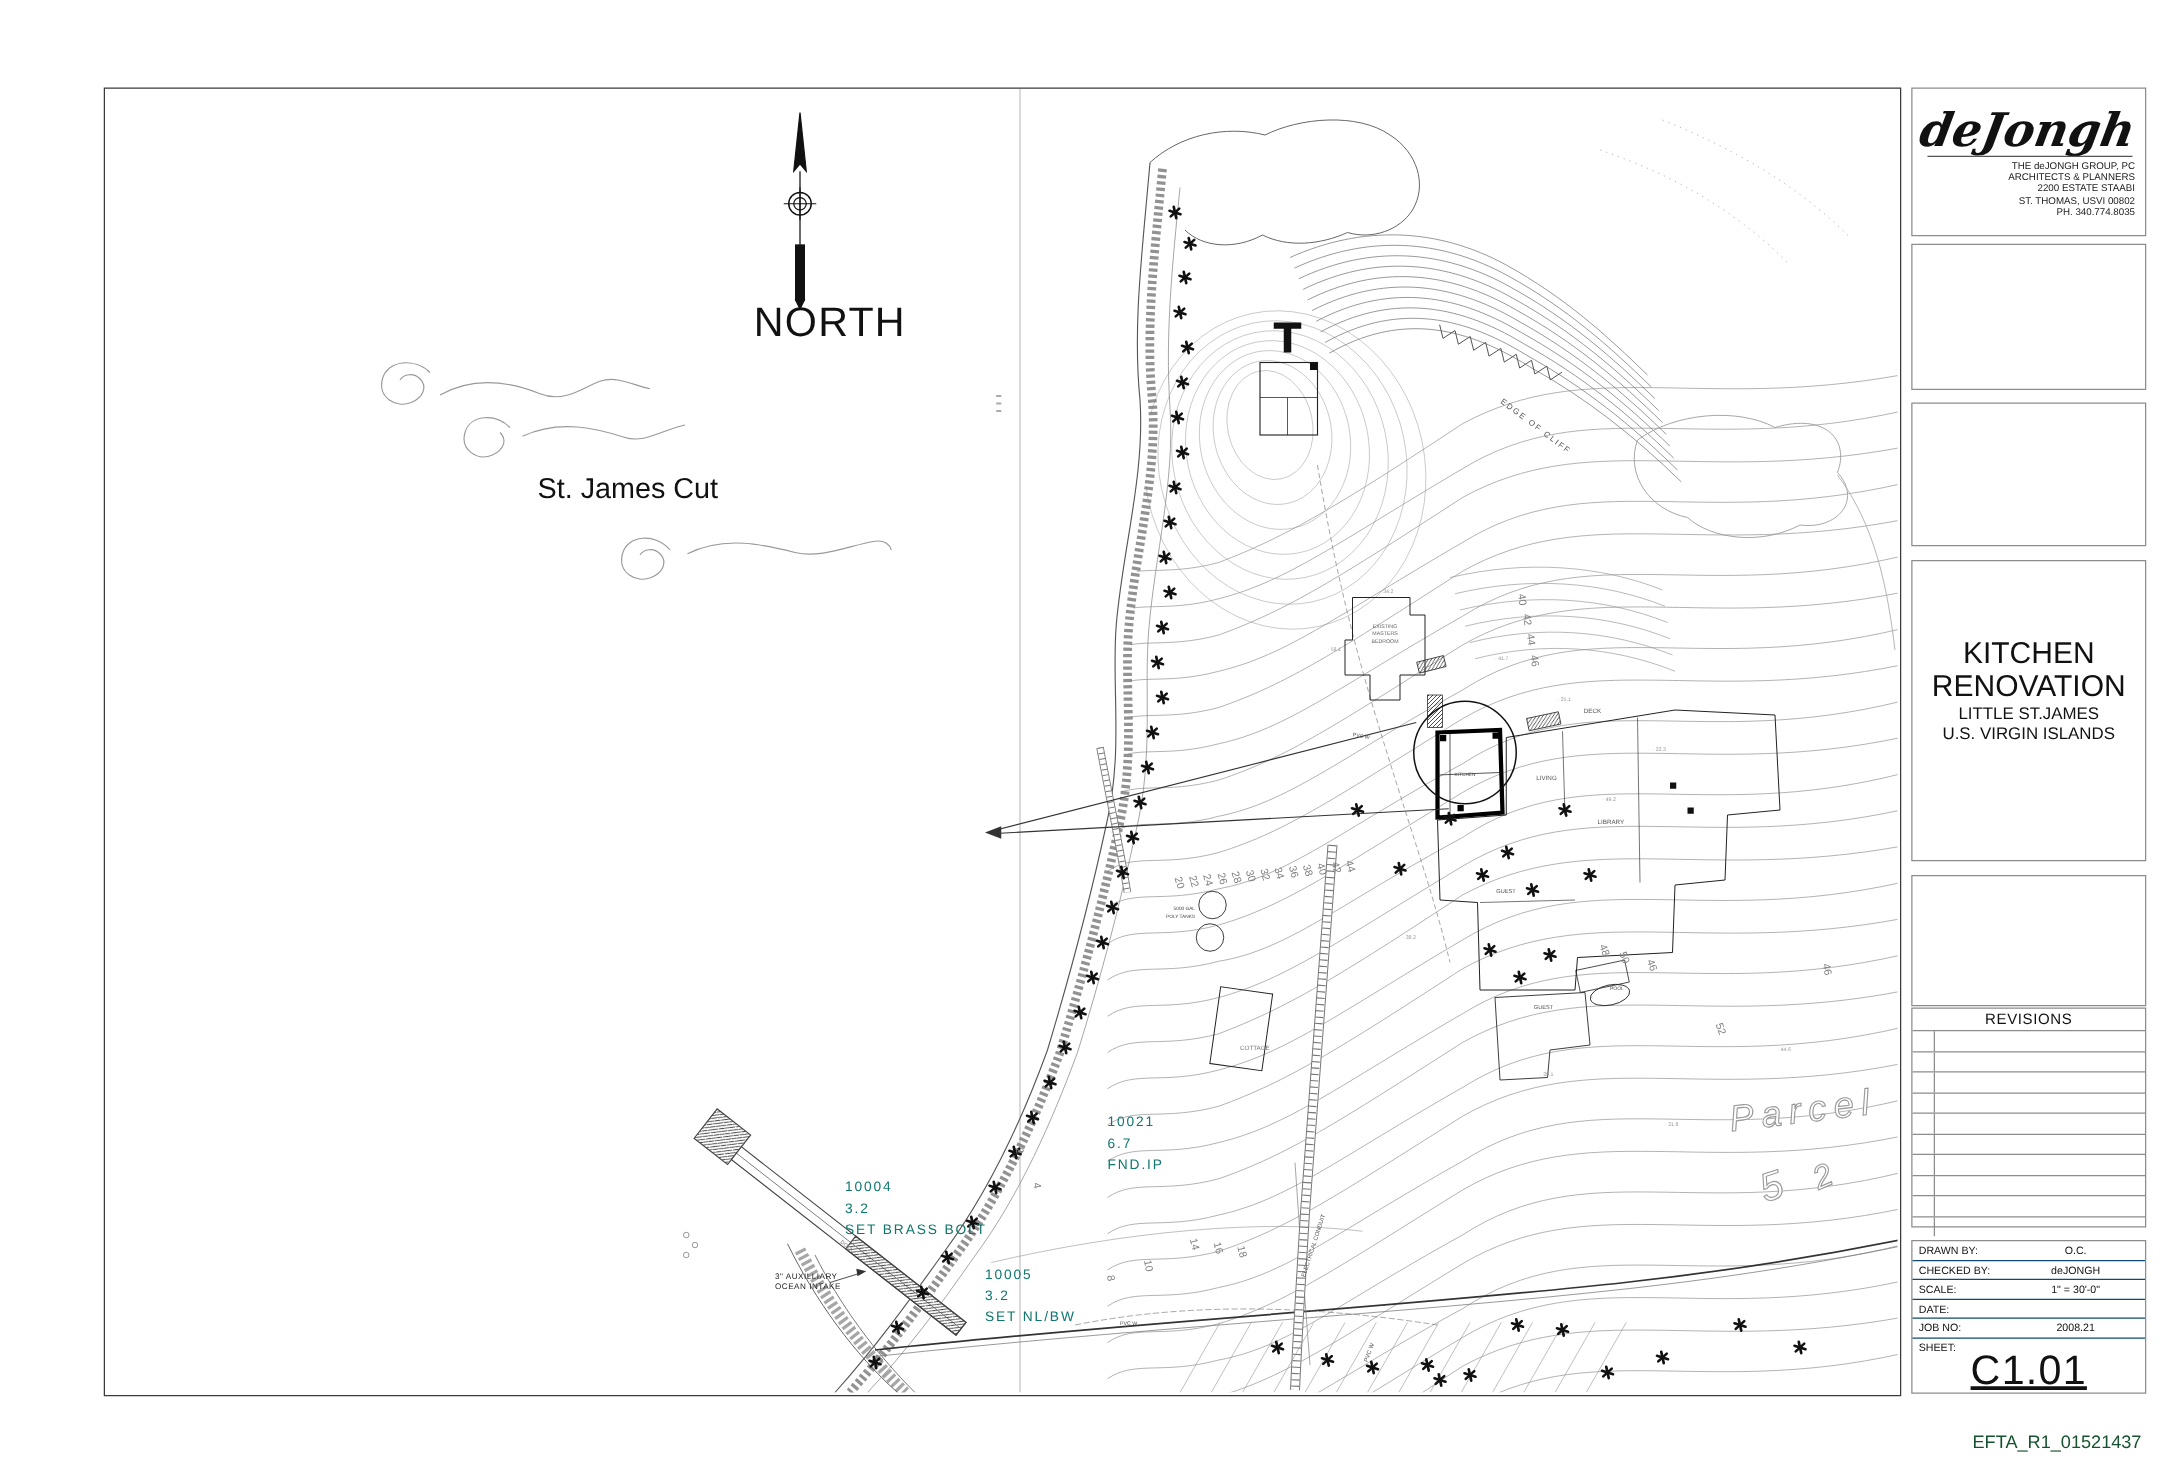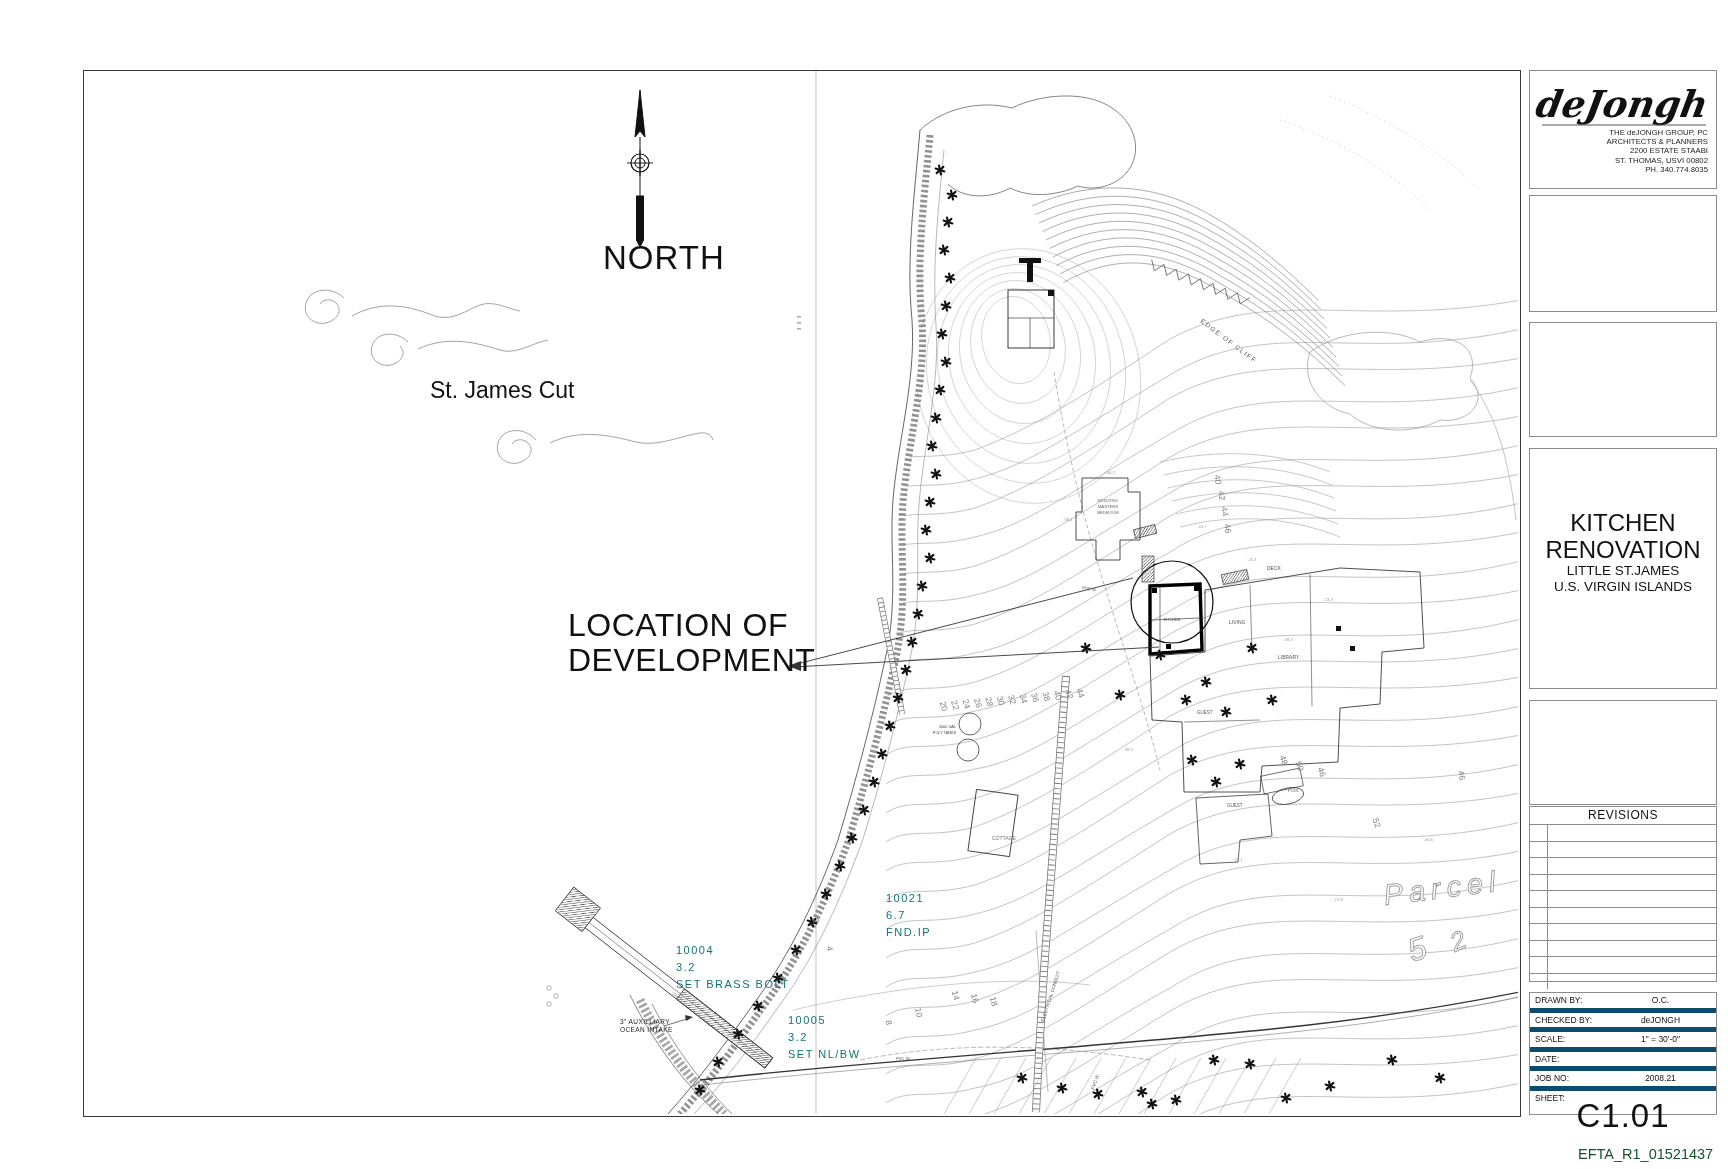--- a/index.html
+++ b/index.html
@@ -30,26 +30,26 @@
   #title-inner{margin-top:60px;}
   
   #rev-box{top:806px;height:174px;}
   #rev-head{height:17px;border-bottom:1px solid #8c8c8c;text-align:center;font-size:12px;line-height:17px;letter-spacing:.5px;}
   .rev-row{display:flex;height:15.5px;border-bottom:1px solid #8c8c8c;}
   .rev-row:last-child{border-bottom:none;}
   .rev-c1{width:17px;border-right:1px solid #8c8c8c;}
   .rev-c2{flex:1;}
   
   #info-box{top:992px;height:121px;font-size:8.5px;}
-  .info-row{display:flex;height:14.5px;line-height:14.5px;border-bottom:5px solid #0c4a6e;}
+  .info-row{display:flex;height:14.5px;line-height:14.5px;border-bottom:1px solid #0c4a6e;}
   .info-lab{padding-left:5px;width:70px;}
   .info-val{flex:1;text-align:center;}
   #sheet-row{position:relative;height:47px;}
   #sheet-lab{position:absolute;left:5px;top:2px;}
-  #sheet-num{position:absolute;left:0;right:0;top:6px;text-align:center;font-size:33px;letter-spacing:1px;}
+  #sheet-num{position:absolute;left:0;right:0;top:6px;text-align:center;font-size:33px;letter-spacing:1px;text-decoration:underline;}
   #file-ref{left:1578px;top:1146px;width:137px;font-size:14.5px;color:#14532d;}
 </style>
 </head>
 <body>
 
 <div id="sheet">
 
   <svg id="plan" class="abs" width="1728" height="1169" viewBox="0 0 1728 1169">
     <defs>
       <pattern id="xh" width="3.2" height="3.2" patternUnits="userSpaceOnUse">
@@ -709,24 +709,20 @@
         <text x="896" y="1060" font-size="4.2" fill="#555">PVC W</text>
         <text x="672" y="994" font-size="4.2" fill="#777" transform="rotate(40 672 994)">DOCK</text>
       </g>
     </g>
   </svg>
 
   <div id="frame" class="abs"></div>
 
   <div id="north-label" class="abs">NORTH</div>
   <div id="water-label" class="abs">St. James Cut</div>
-  <div id="loc-label" class="abs">
-    <div>LOCATION OF</div>
-    <div>DEVELOPMENT</div>
-  </div>
 
   <div class="abs survey" style="left:676px;top:942px;">
     <div>10004</div>
     <div>3.2</div>
     <div>SET BRASS BOLT</div>
   </div>
   <div class="abs survey" style="left:770px;top:1012px;margin-left:18px;">
     <div>10005</div>
     <div>3.2</div>
     <div>SET NL/BW</div>

